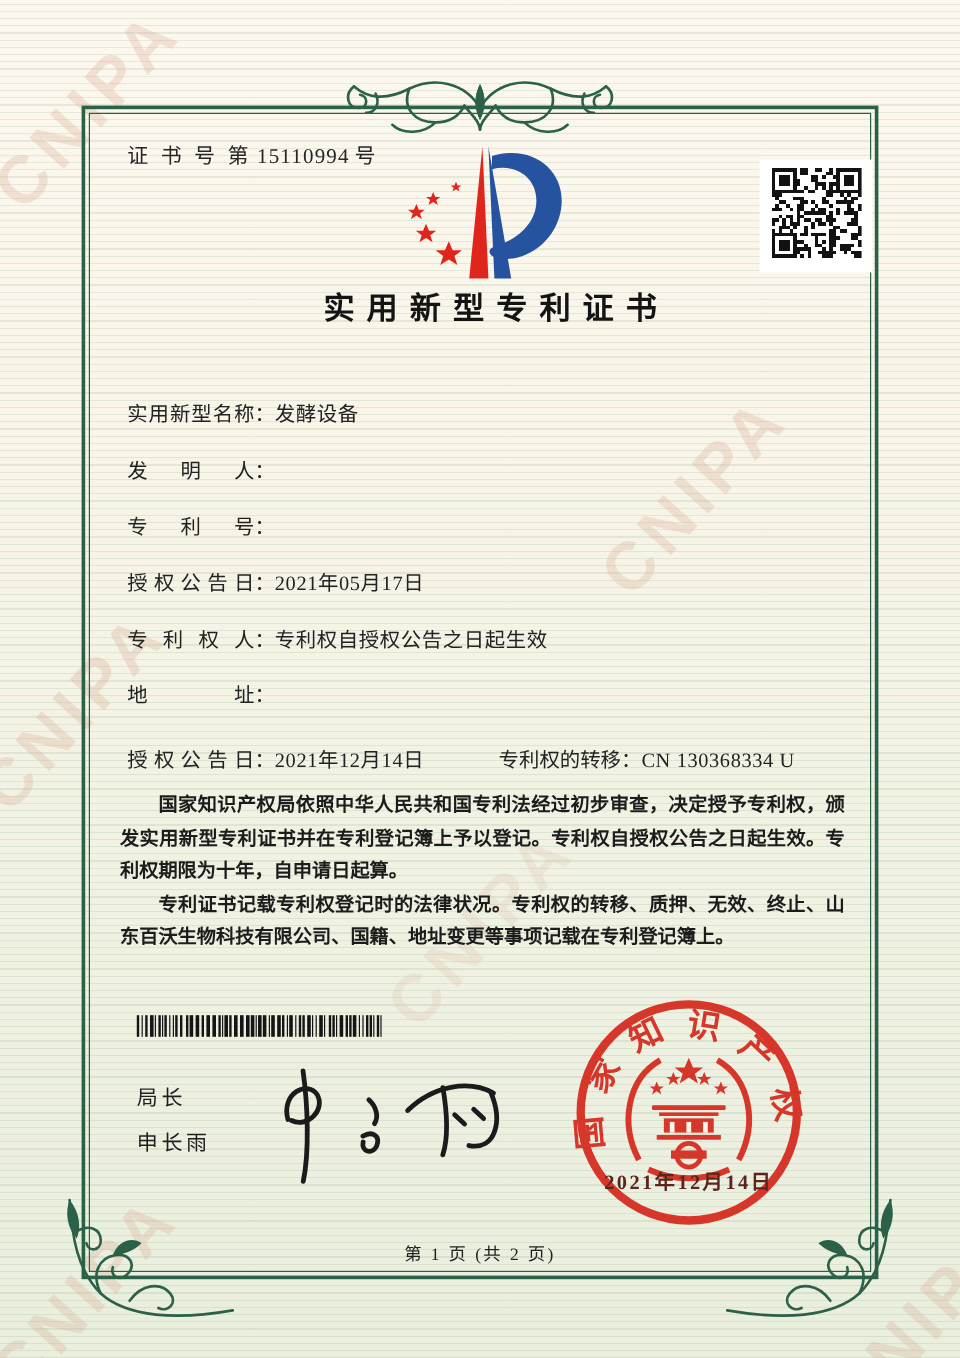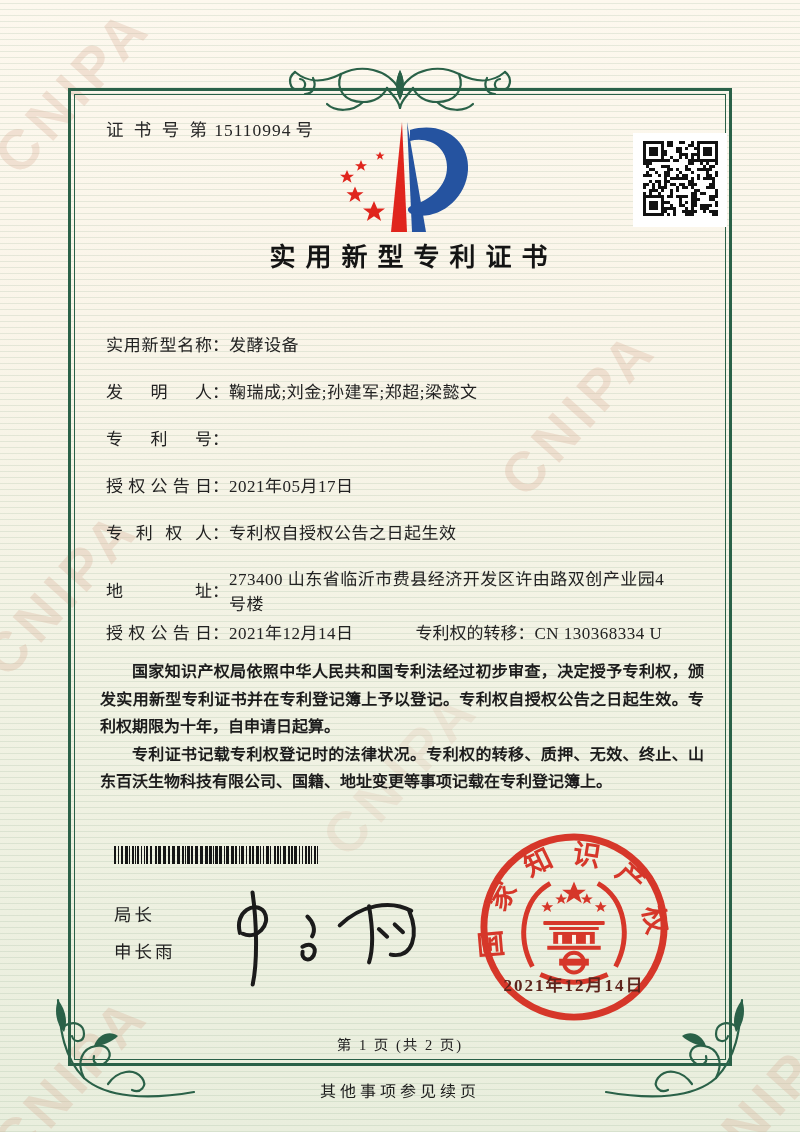--- a/index.html
+++ b/index.html
@@ -497,40 +497,38 @@
 
   <div class="fields">
     <div class="row r1">
       <span class="lab">实用新型名称</span>
         <span class="colon">：</span>
         <span class="val">发酵设备</span>
     </div>
     <div class="row r2">
       <span class="lab">发明人</span>
         <span class="colon">：</span>
-        <span class="val">鞠瑞成;刘金;孙建军;郑超;梁懿文</span>
     </div>
     <div class="row r3">
       <span class="lab">专利号</span>
         <span class="colon">：</span>
     </div>
     <div class="row r4">
       <span class="lab">授权公告日</span>
         <span class="colon">：</span>
         <span class="val">2021年05月17日</span>
     </div>
     <div class="row r5">
       <span class="lab">专利权人</span>
         <span class="colon">：</span>
         <span class="val">专利权自授权公告之日起生效</span>
     </div>
     <div class="row r6">
       <span class="lab">地址</span>
         <span class="colon">：</span>
-        <span class="val">273400 山东省临沂市费县经济开发区许由路双创产业园4号楼</span>
     </div>
     <div class="row r7">
       <span class="lab">授权公告日</span>
         <span class="colon">：</span>
         <span class="val">2021年12月14日</span>
       <span class="pair2">
         <span>专利权的转移</span>
           <span class="colon">：</span>
           <span class="val">CN 130368334 U</span>
       </span>
@@ -644,15 +642,14 @@
       <circle cy="34" r="10" fill="none" stroke="#d5281b" stroke-width="4"></circle>
       <rect x="-15" y="30" width="30" height="7"></rect>
       <path d="M-42,38 C-58,8 -52,-30 -24,-46" fill="none" stroke="#d5281b" stroke-width="5"></path>
       <path d="M42,38 C58,8 52,-30 24,-46" fill="none" stroke="#d5281b" stroke-width="5"></path>
       <path d="M-34,46 C-12,56 12,56 34,46" fill="none" stroke="#d5281b" stroke-width="5"></path>
     </g>
   </svg>
   <div class="seal-date">2021年12月14日</div>
 
   <div class="footer-page">第 1 页 (共 2 页)</div>
-  <div class="footer-note">其他事项参见续页</div>
 
 </div>
 
 </body></html>

